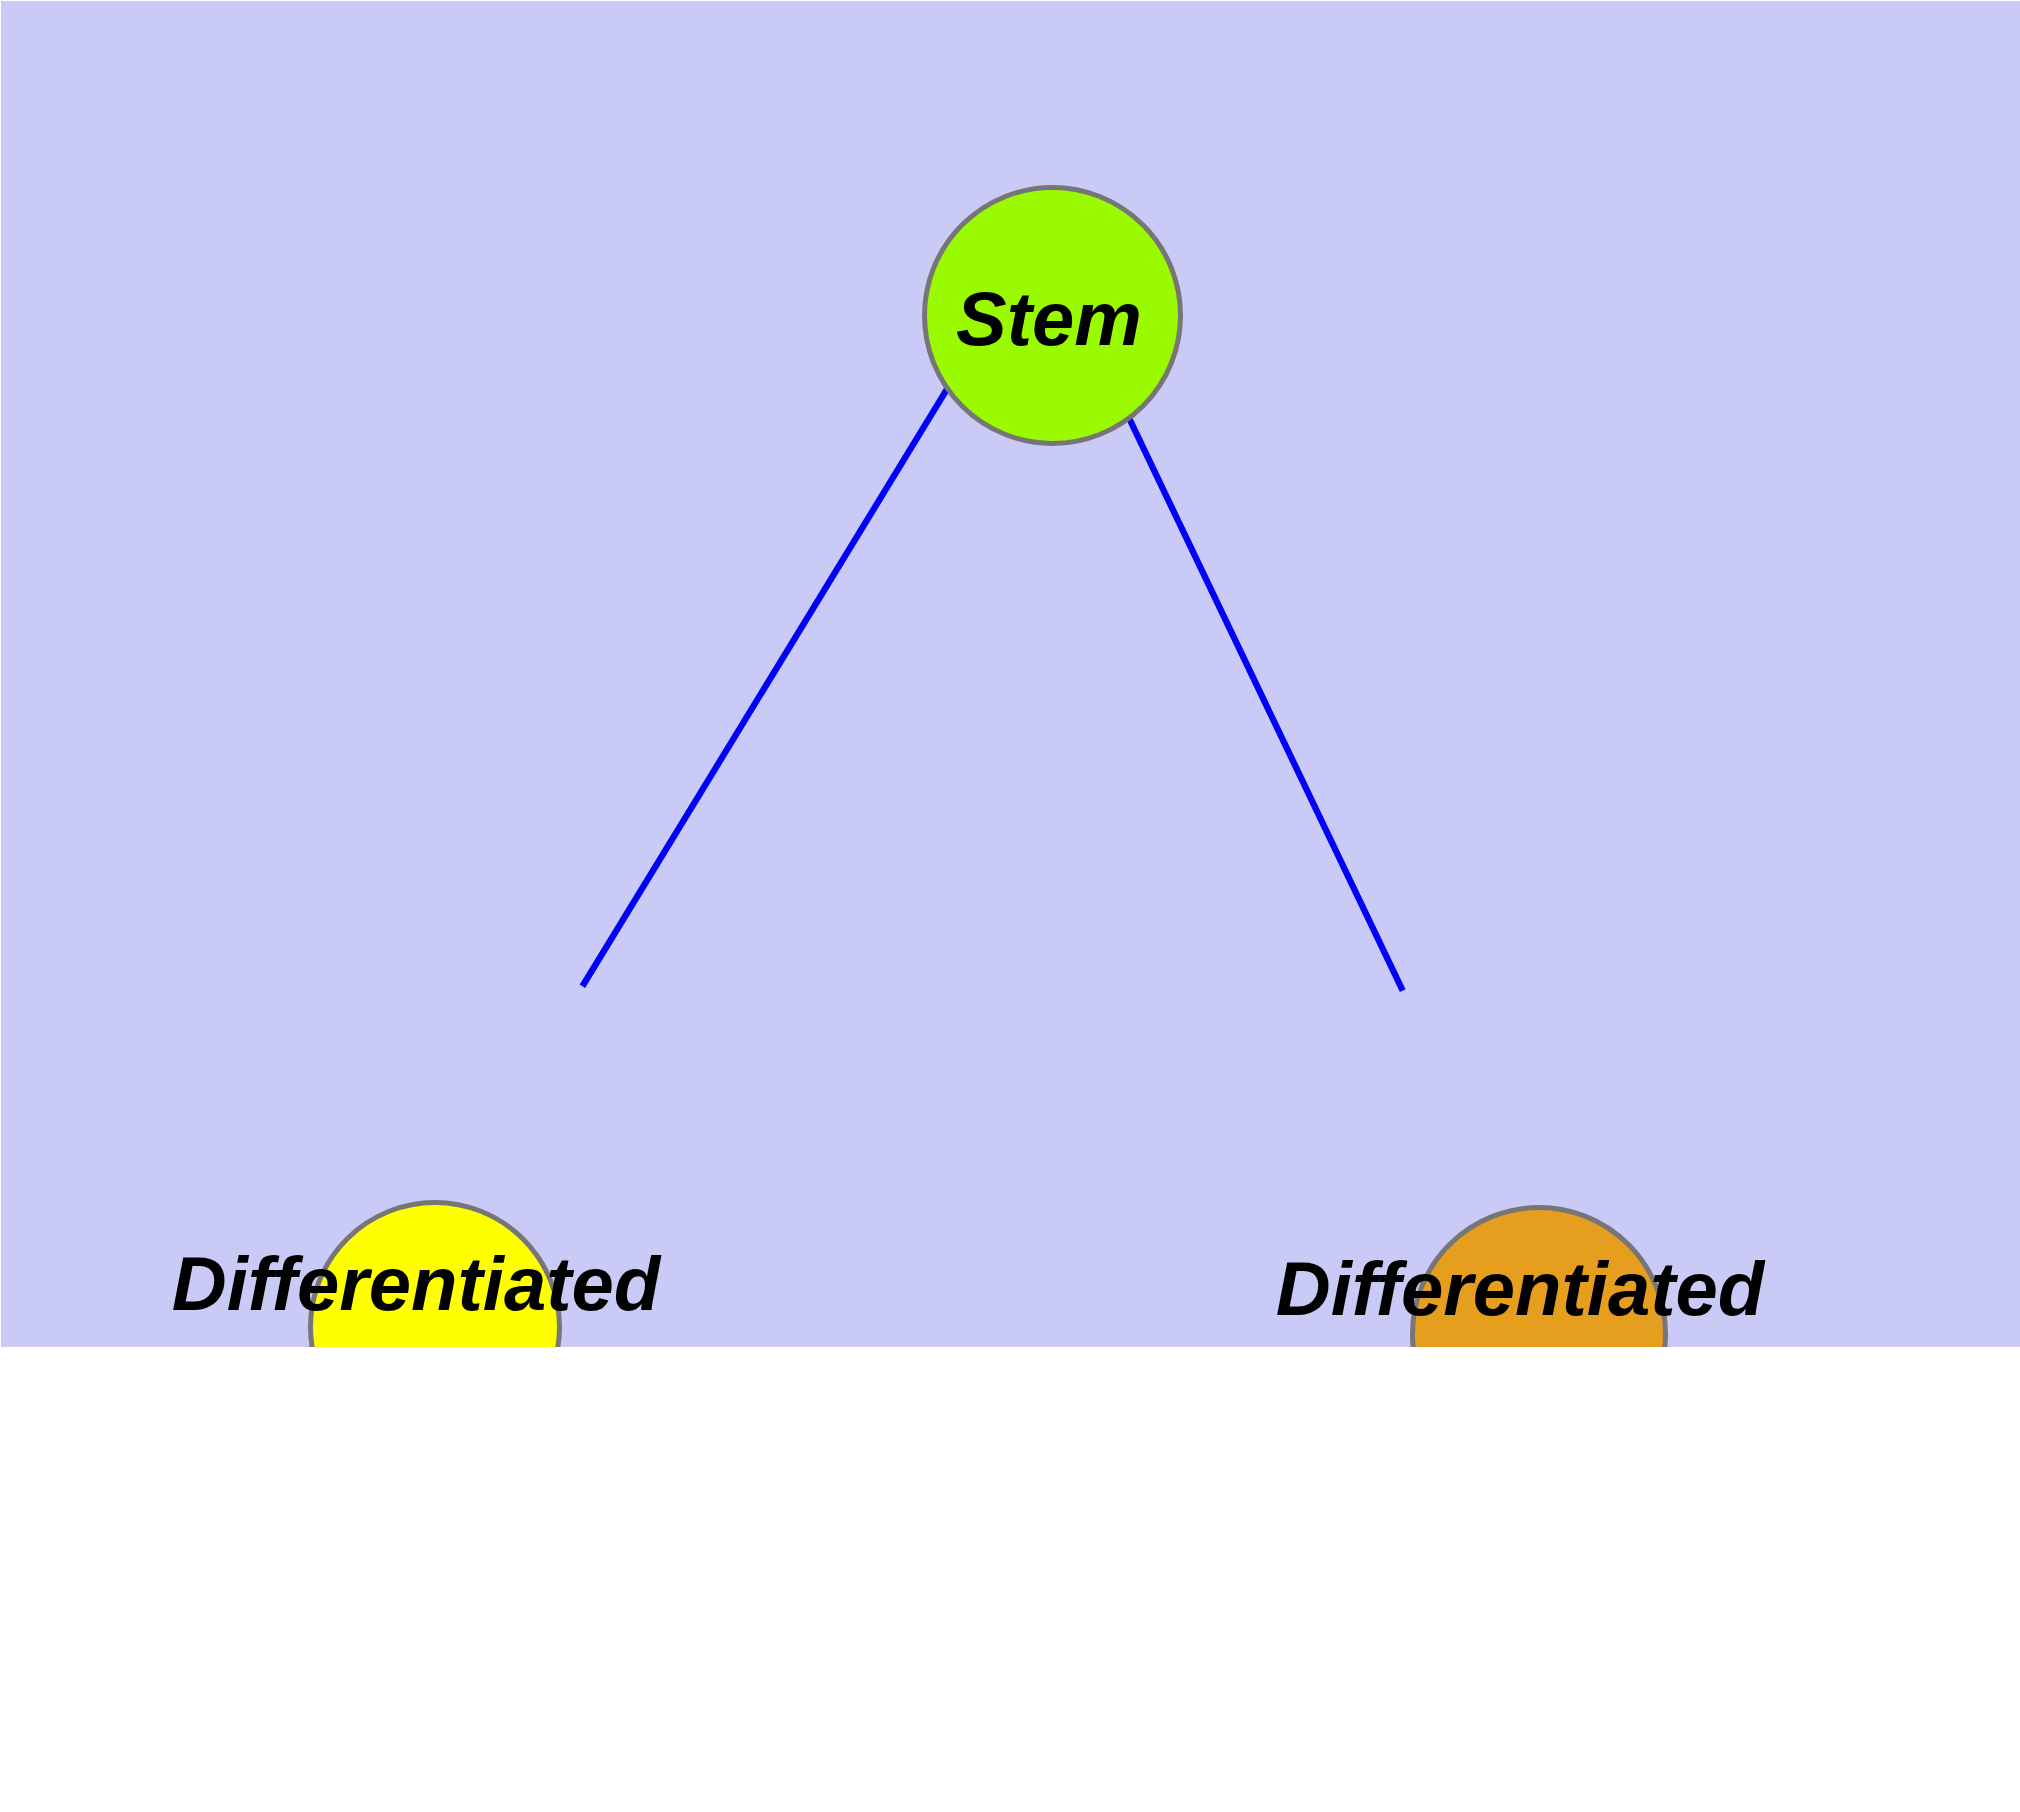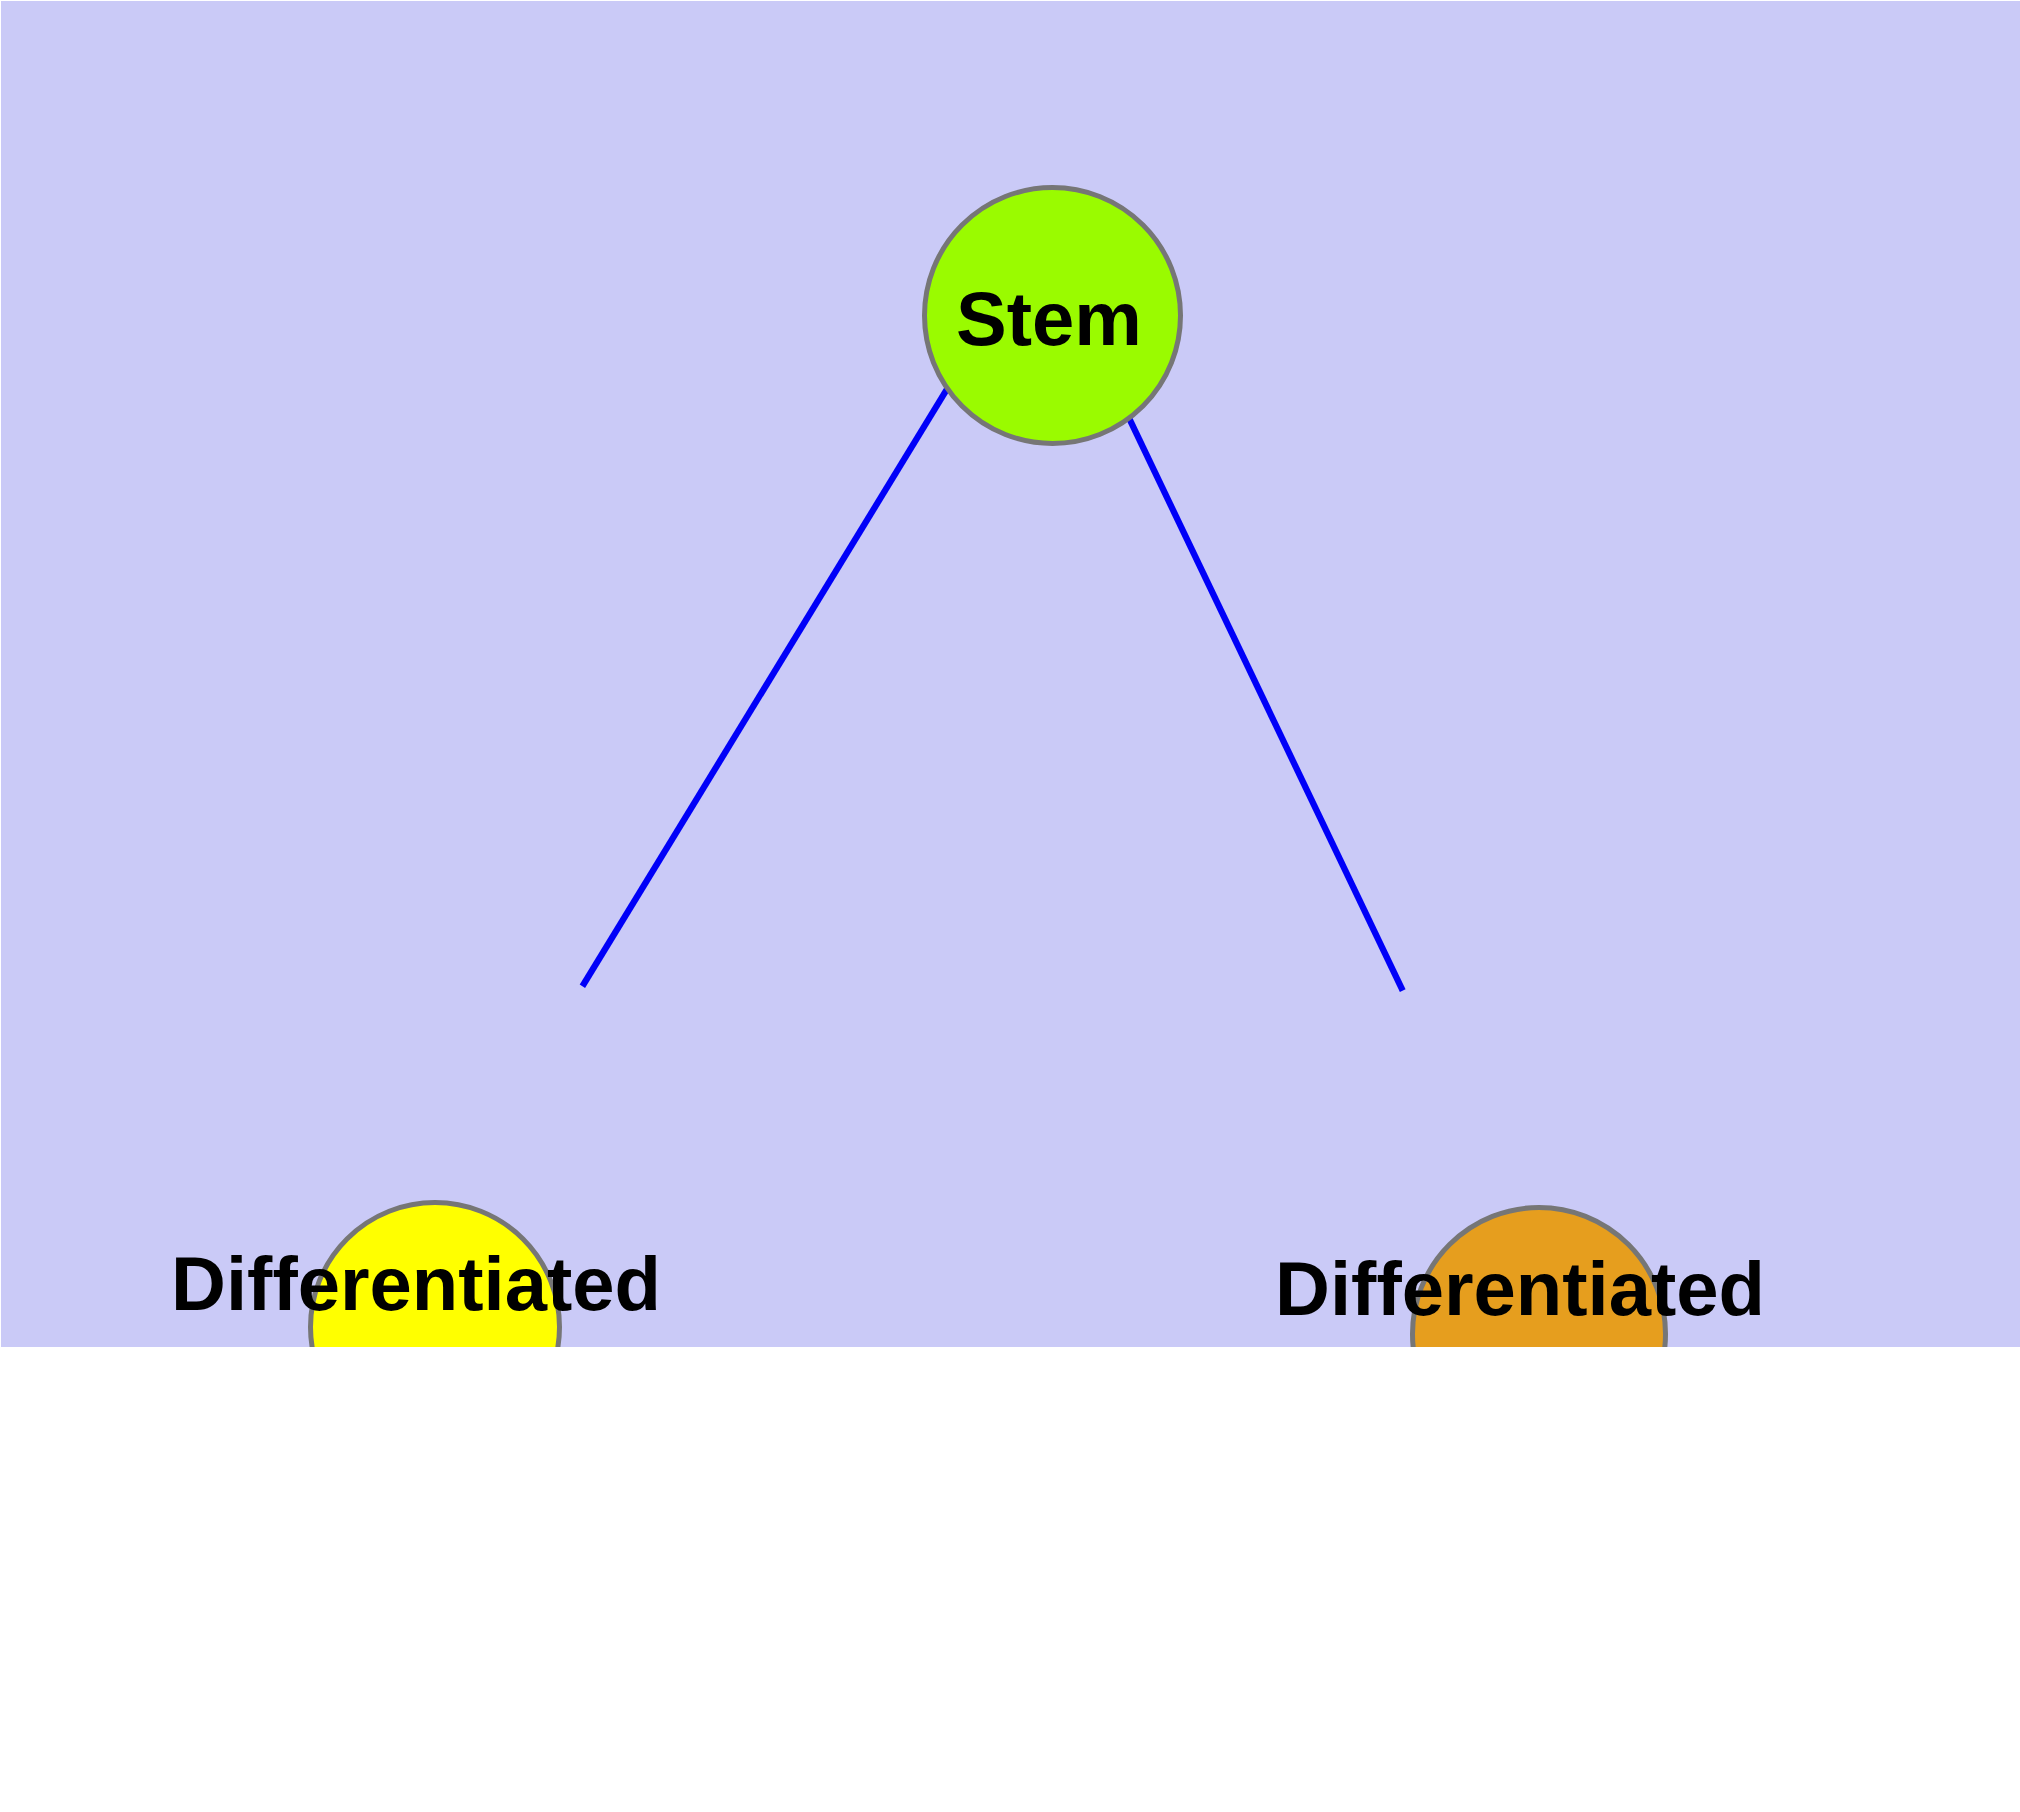--- a/index.html
+++ b/index.html
@@ -9,20 +9,21 @@
     background: #ffffff;
     font-family: "Liberation Sans", sans-serif;
   }
   .canvas {
     position: relative;
     width: 2021px;
     height: 1348px;
     box-sizing: border-box;
     border: 1.7px solid #ffffff;
     overflow: hidden;
+    font-style: italic;
   }
   .edge-layer {
     position: absolute;
     left: 0;
     top: 0;
     width: 100%;
     height: 100%;
   }
   .edge-layer line {
     stroke-width: 10px;

